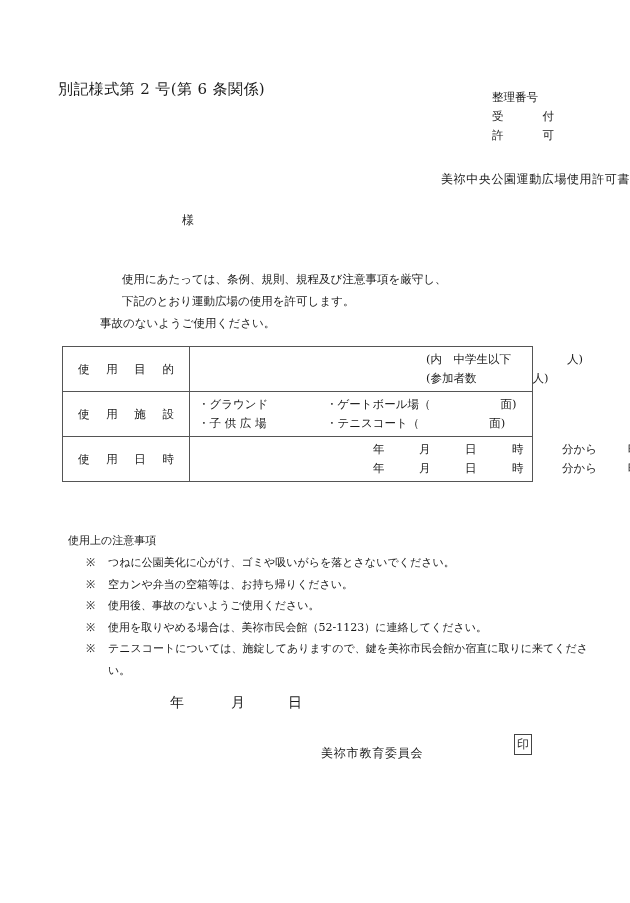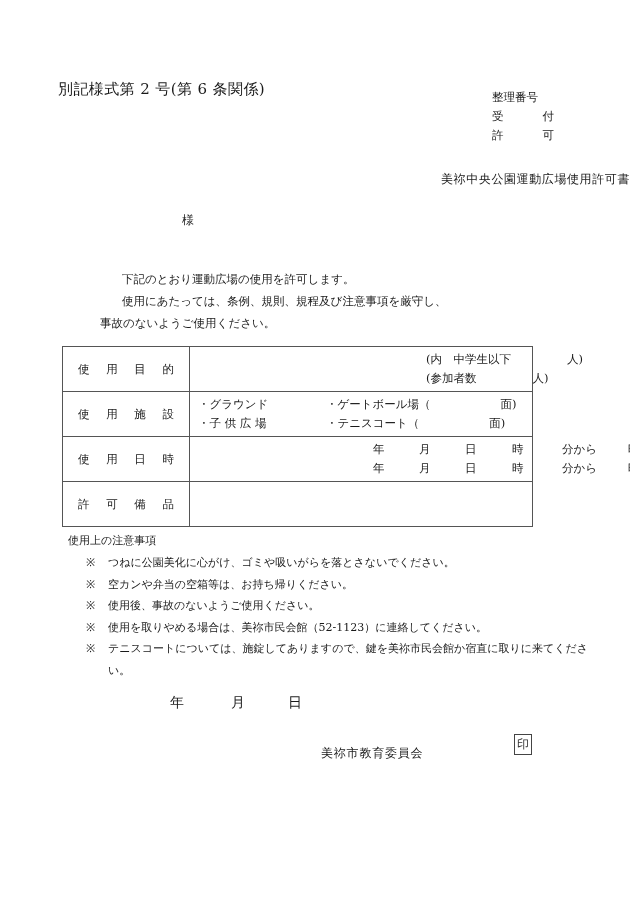--- a/index.html
+++ b/index.html
@@ -227,22 +227,22 @@
     <span class="reg-line">
       <span class="spread2">許　可</span>
     </span>
   </div>
 
   <div class="doc-title">美祢中央公園運動広場使用許可書</div>
 
   <div class="addressee">様</div>
 
   <div class="body-text">
+    <span class="ln ind2">使用にあたっては、条例、規則、規程及び注意事項を厳守し、</span>
     <span class="ln ind2">下記のとおり運動広場の使用を許可します。</span>
-    <span class="ln ind2">使用にあたっては、条例、規則、規程及び注意事項を厳守し、</span>
     <span class="ln">事故のないようご使用ください。</span>
   </div>
 
   <table class="perm-table">
     <tbody>
       <tr>
         <td class="label-cell">
           <span class="lbl4">使用目的</span>
         </td>
         <td class="value-cell two-line">
@@ -276,26 +276,20 @@
         <td class="value-cell two-line">
           <span class="dt-line">
             <span class="dt-y">年</span><span class="dt-m">月</span><span class="dt-d">日</span><span class="dt-h">時</span><span class="dt-from">分から</span><span class="dt-h2">時</span>
           </span>
           <span class="dt-line">
             <span class="dt-y">年</span><span class="dt-m">月</span><span class="dt-d">日</span><span class="dt-h">時</span><span class="dt-from">分から</span><span class="dt-h2">時</span>
           </span>
         </td>
       </tr>
 
-      <tr>
-        <td class="label-cell">
-          <span class="lbl4">許可備品</span>
-        </td>
-        <td class="value-cell blank-cell"></td>
-      </tr>
     </tbody>
   </table>
 
   <div class="notes">
     <span class="notes-title">使用上の注意事項</span>
 
     <span class="note-item">
       <span class="note-mark">※</span>
       <span class="note-body">つねに公園美化に心がけ、ゴミや吸いがらを落とさないでください。</span>
     </span>

